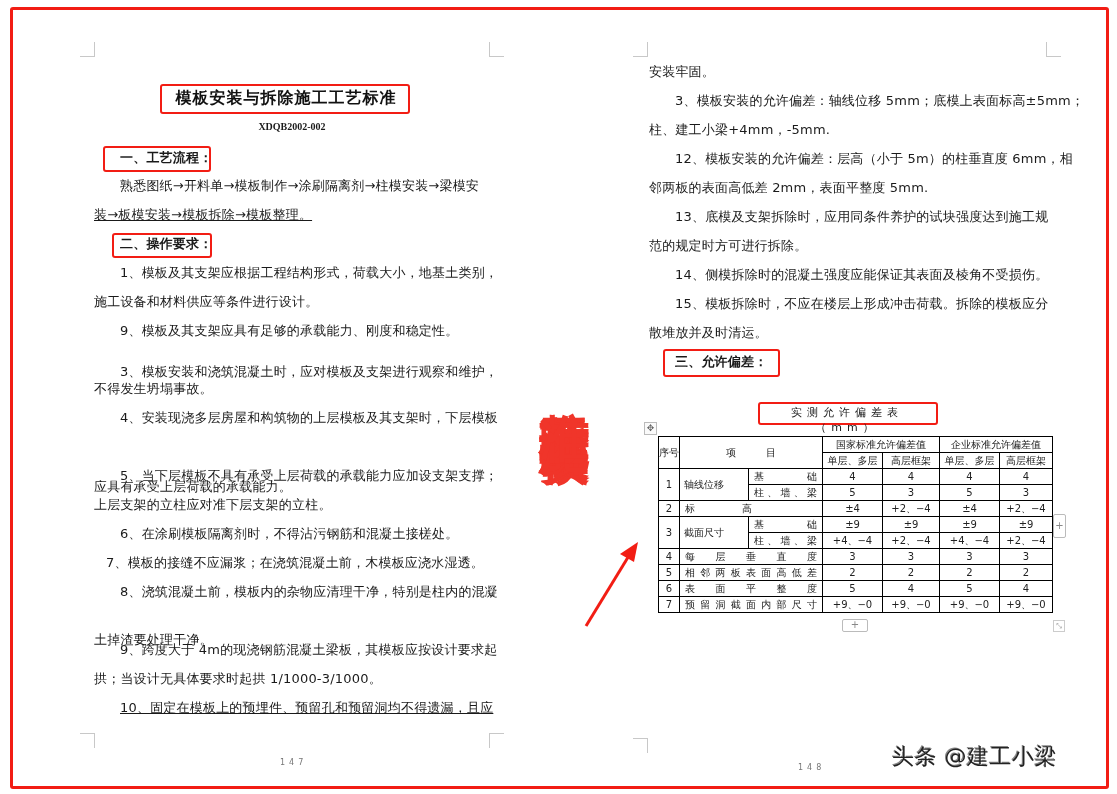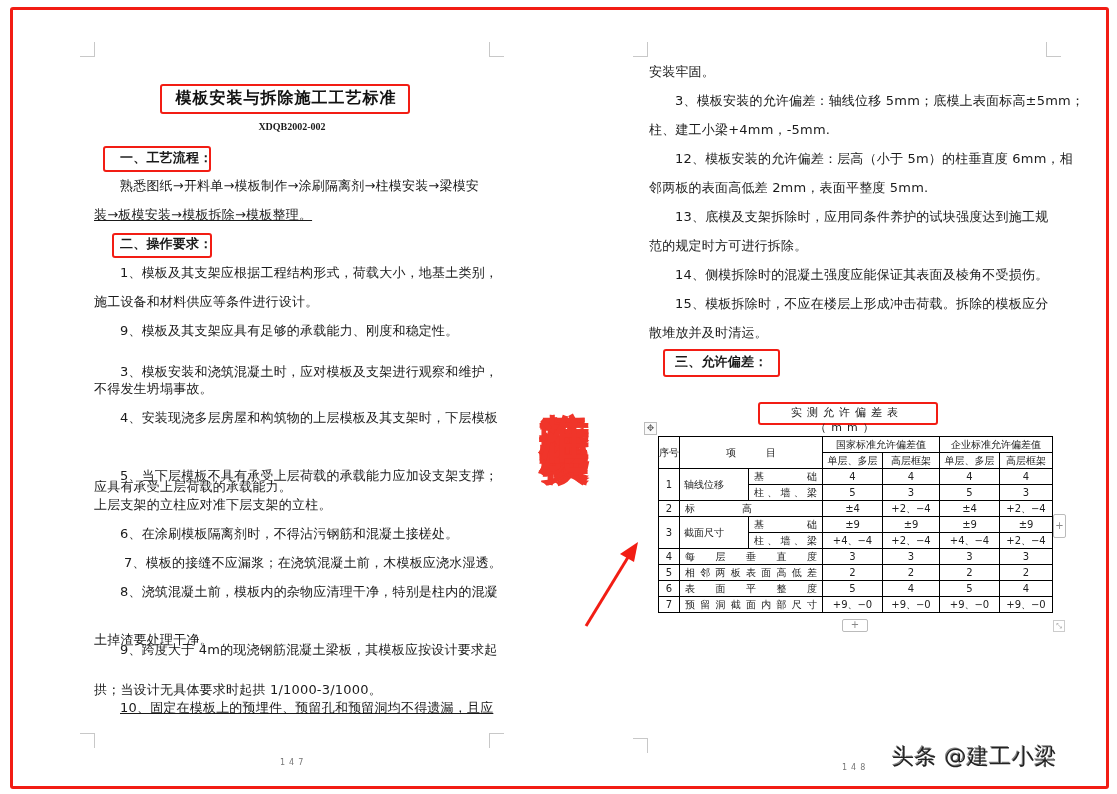--- a/index.html
+++ b/index.html
@@ -59,25 +59,25 @@
   <div class="abs line indent" style="left:94px;top:265px;">1、模板及其支架应根据工程结构形式，荷载大小，地基土类别，</div>
   <div class="abs line" style="left:94px;top:294px;">施工设备和材料供应等条件进行设计。</div>
   <div class="abs line indent" style="left:94px;top:323px;">9、模板及其支架应具有足够的承载能力、刚度和稳定性。</div>
   <div class="abs line indent" style="left:94px;top:364px;text-align:right;">3、模板安装和浇筑混凝土时，应对模板及支架进行观察和维护，</div>
   <div class="abs line" style="left:94px;top:381px;">不得发生坍塌事故。</div>
   <div class="abs line indent" style="left:94px;top:410px;">4、安装现浇多层房屋和构筑物的上层模板及其支架时，下层模板</div>
   <div class="abs line" style="left:94px;top:439px;margin-top:40px;">应具有承受上层荷载的承载能力。</div>
   <div class="abs line indent" style="left:94px;top:468px;">5、当下层模板不具有承受上层荷载的承载能力应加设支架支撑；</div>
   <div class="abs line" style="left:94px;top:497px;">上层支架的立柱应对准下层支架的立柱。</div>
   <div class="abs line indent" style="left:94px;top:526px;text-align:right;">6、在涂刷模板隔离剂时，不得沾污钢筋和混凝土接槎处。</div>
-  <div class="abs line indent" style="left:98px;top:555px;">7、模板的接缝不应漏浆；在浇筑混凝土前，木模板应浇水湿透。</div>
+  <div class="abs line indent" style="left:80px;top:555px;">7、模板的接缝不应漏浆；在浇筑混凝土前，木模板应浇水湿透。</div>
   <div class="abs line indent" style="left:94px;top:584px;">8、浇筑混凝土前，模板内的杂物应清理干净，特别是柱内的混凝</div>
   <div class="abs line" style="left:94px;top:613px;margin-top:19px;">土掉渣要处理干净。</div>
   <div class="abs line indent" style="left:94px;top:642px;">9、跨度大于 4m的现浇钢筋混凝土梁板，其模板应按设计要求起</div>
-  <div class="abs line" style="left:94px;top:671px;margin-top:11px;">拱；当设计无具体要求时起拱 1/1000-3/1000。</div>
+  <div class="abs line" style="left:94px;top:671px;">拱；当设计无具体要求时起拱 1/1000-3/1000。</div>
   <div class="abs line indent" style="left:94px;top:700px;text-decoration:underline;">10、固定在模板上的预埋件、预留孔和预留洞均不得遗漏，且应</div>
 
   <div class="abs pagenum" style="left:280px;top:758px;">147</div>
 </div>
 
 <div class="abs vert-title" style="left:532px;top:66px;height:660px;">模板安装与拆除施工工艺标准</div>
 <div class="abs arrow" style="left:582px;top:540px;">
   <svg width="60" height="90" viewBox="0 0 60 90">
     <line x1="4" y1="86" x2="48" y2="14" stroke="#f21d14" stroke-width="3"></line>
     <polygon points="56,2 38,14 52,22" fill="#f21d14"></polygon>
@@ -199,16 +199,16 @@
       <td>+9、−0</td>
       <td>+9、−0</td>
     </tr>
   </tbody>
     </table>
 
   <div class="abs plus-btn" style="left:1053px;top:514px;width:11px;height:22px;line-height:22px;">+</div>
   <div class="abs plus-btn" style="left:842px;top:619px;width:24px;height:11px;line-height:10px;">+</div>
   <div class="abs" style="left:1053px;top:620px;width:10px;height:10px;border:1px solid #ccc;font-size:7px;line-height:10px;text-align:center;color:#888;">⤡</div>
 
-  <div class="abs pagenum" style="left:842px;top:763px;">148</div>
+  <div class="abs pagenum" style="left:798px;top:763px;">148</div>
 </div>
 
 <div class="abs watermark" style="left:892px;top:742px;">头条 @建工小梁</div>
 
 </body></html>

